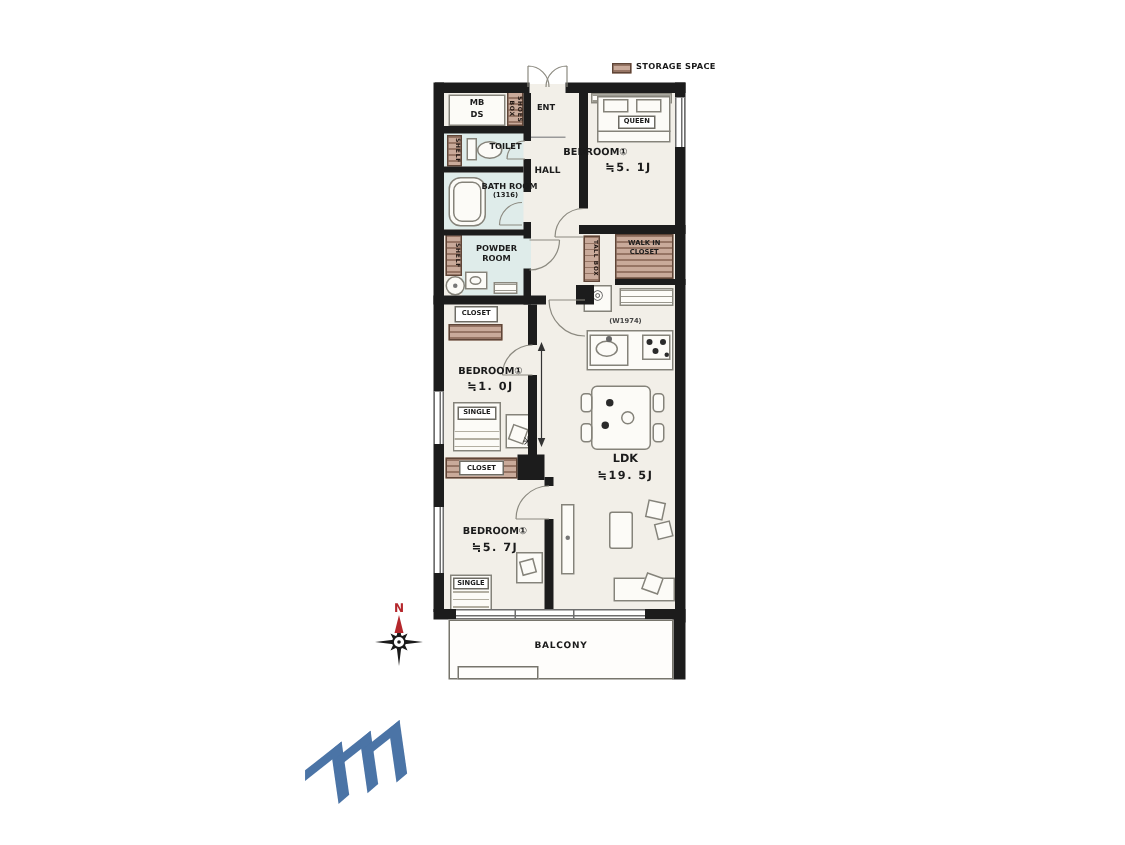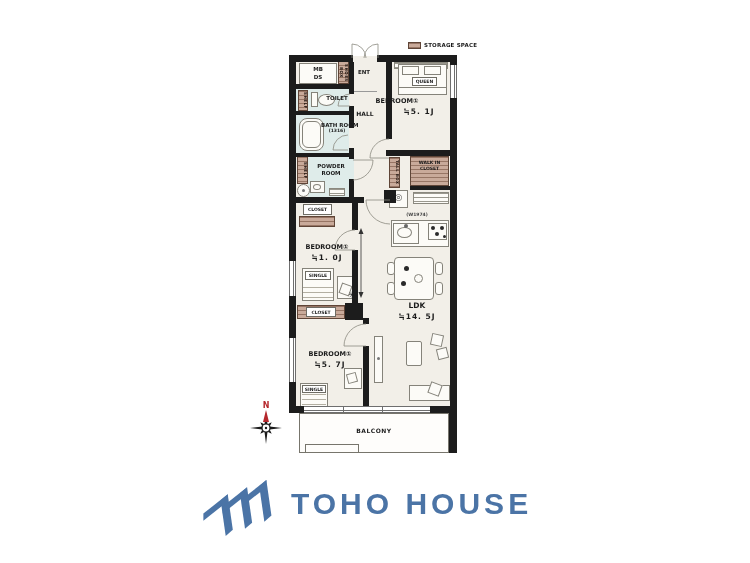--- a/index.html
+++ b/index.html
@@ -184,21 +184,21 @@
   <div class="tagbox" style="left:412px;top:77px;width:25px;height:9px;font-size:4.5px;line-height:8px;">
     <span>QUEEN</span>
   </div>
 
   <span class="lbl" style="left:411px;top:161px;width:37px;font-size:4.5px;">WALK IN</span>
   <span class="lbl" style="left:411px;top:167px;width:37px;font-size:4.5px;">CLOSET</span>
   <span class="vlbl" style="left:389px;top:158px;width:11px;height:29px;font-size:3.8px;">TALL BOX</span>
   <span class="lbl" style="left:402px;top:213px;width:30px;font-size:4.5px;color:#444;">(W1974)</span>
 
   <span class="lbl" style="left:396px;top:302px;width:42px;font-size:7.5px;">LDK</span>
-  <span class="lbl" style="left:389px;top:313px;width:56px;font-size:7.5px;letter-spacing:1px;">≒14. 5J</span>
+  <span class="lbl" style="left:389px;top:313px;width:56px;font-size:7.5px;letter-spacing:1px;">≒19. 5J</span>
 
   <span class="lbl" style="left:299px;top:244px;width:56px;font-size:6.5px;">BEDROOM①</span>
   <span class="lbl" style="left:299px;top:254px;width:56px;font-size:7.5px;letter-spacing:1px;">≒1. 0J</span>
   <div class="tagbox" style="left:303px;top:204px;width:29px;height:11px;font-size:4.5px;line-height:10px;">
     <span>CLOSET</span>
   </div>
   <div class="tagbox" style="left:305px;top:271px;width:26px;height:9px;font-size:4.5px;line-height:8px;">
     <span>SINGLE</span>
   </div>
 
@@ -228,15 +228,14 @@
     </g>
     <g transform="translate(19,7)">
       <polygon points="0,22 24,3 24,10 0,29"></polygon>
         <polygon points="17,9 24,3 29,38 22,44"></polygon>
     </g>
     <g transform="translate(38,0)">
       <polygon points="0,22 24,3 24,10 0,29"></polygon>
         <polygon points="17,9 24,3 29,38 22,44"></polygon>
     </g>
   </svg>
-  <div id="logo-text">TOHO HOUSE</div>
 
 </div>
 
 </body></html>

